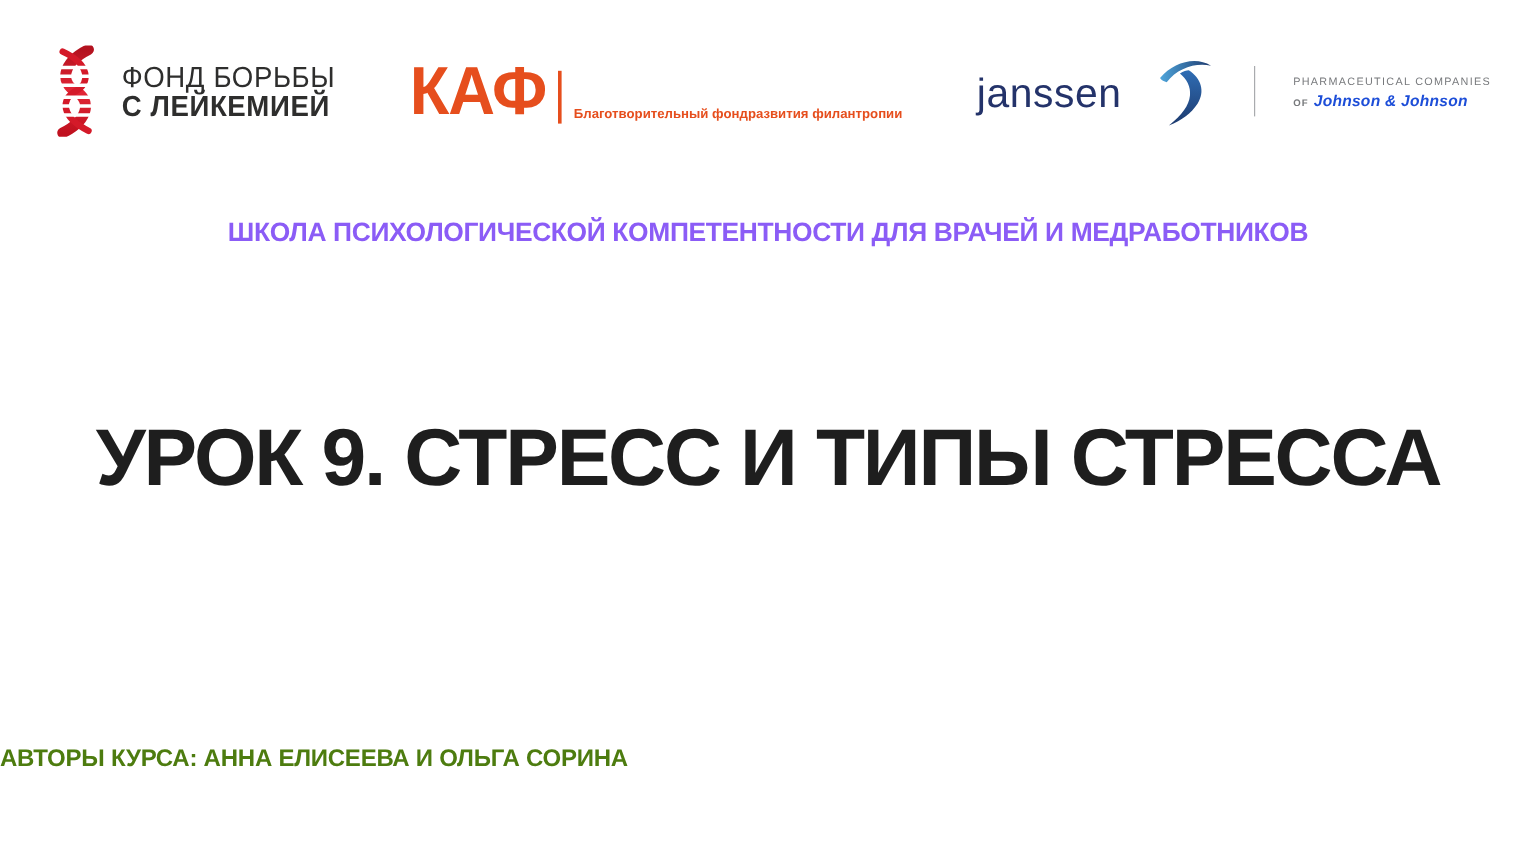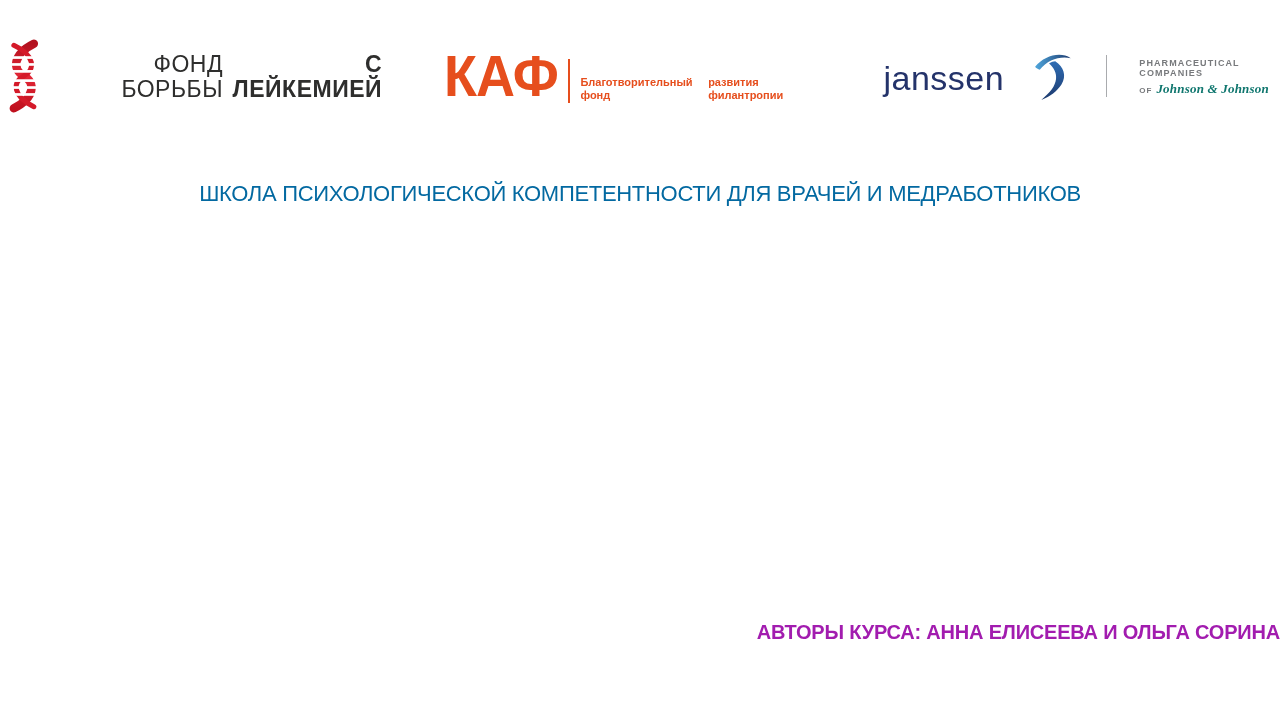--- a/index.html
+++ b/index.html
@@ -19,21 +19,21 @@
     height: 84px;
     display: flex;
     justify-content: center;
     align-items: center;
     gap: 62px;
   }
 
   
   .logo-leukemia { display: flex; align-items: center; gap: 12px; }
   .dna-icon { width: 52px; height: 76px; }
-  .leukemia-text { display: flex; flex-direction: row; line-height: 1.06; text-align: right; }
+  .leukemia-text { display: flex; flex-direction: column; line-height: 1.06; }
   .leukemia-line1 {
     font-size: 23px; font-weight: 400; color: #2e2e2d;
     letter-spacing: 0.5px; transform: scaleY(1.05); transform-origin: left center;
   }
   .leukemia-line2 {
     font-size: 23px; font-weight: 700; color: #2e2e2d;
     letter-spacing: 0.5px; transform: scaleY(1.05); transform-origin: left center;
   }
 
   
@@ -51,51 +51,51 @@
   .logo-janssen { display: flex; align-items: center; gap: 26px; }
   .janssen-word {
     font-size: 34px; font-weight: 400; color: #24336a;
     letter-spacing: 0.5px; line-height: 1;
     margin-top: 4px;
   }
   .janssen-mark { width: 48px; height: 62px; margin-left: 2px; }
   .janssen-divider { width: 1px; height: 42px; background: #a9abae; margin: 0 6px 0 8px; }
   .jnj-block { display: flex; flex-direction: column; gap: 3px; margin-top: 2px; }
   .jnj-companies {
-    font-size: 9px; font-weight: 700; color: #77797c; letter-spacing: 1.1px;
+    font-size: 9px; font-weight: 400; color: #77797c; letter-spacing: 1.1px;
   }
   .jnj-of-row { display: flex; align-items: baseline; gap: 4px; }
   .jnj-of { font-size: 8px; font-weight: 700; color: #77797c; letter-spacing: 1px; }
   .jnj-script {
-    font-family: Liberation Serif, serif;
+    font-family: Liberation Sans, sans-serif;
     font-style: italic; font-weight: 700;
-    font-size: 13px; color: #0f766e; letter-spacing: 0.2px;
+    font-size: 13px; color: #1d4ed8; letter-spacing: 0.2px;
   }
 
   
   .subtitle {
     position: absolute;
     top: 181px; left: 0; right: 0;
     text-align: center;
-    font-size: 22px; font-weight: 400; color: #0369a1;
+    font-size: 22px; font-weight: 700; color: #8b5cf6;
     letter-spacing: -0.3px;
   }
   .main-title {
     position: absolute;
     top: 343px; left: 0; right: 0;
     text-align: center;
     font-size: 67px; font-weight: 700; color: #1e1e1e;
     letter-spacing: -1.8px;
     white-space: nowrap;
   }
   .authors {
     position: absolute;
     top: 621px; left: 0; right: 0;
-    text-align: right;
-    font-size: 20px; font-weight: 700; color: #a21caf;
+    text-align: left;
+    font-size: 20px; font-weight: 700; color: #4d7c0f;
     letter-spacing: -0.2px;
   }
 </style>
 </head>
 <body>
 
 <div class="stage">
 
   <div class="logo-band">
 
@@ -157,16 +157,17 @@
           <span class="jnj-of">OF</span>
           <span class="jnj-script">Johnson &amp; Johnson</span>
         </span>
       </div>
     </div>
 
   </div>
 
   <div class="subtitle">ШКОЛА ПСИХОЛОГИЧЕСКОЙ КОМПЕТЕНТНОСТИ ДЛЯ ВРАЧЕЙ И МЕДРАБОТНИКОВ</div>
 
+  <div class="main-title">УРОК 9. СТРЕСС И ТИПЫ СТРЕССА</div>
 
   <div class="authors">АВТОРЫ КУРСА: АННА ЕЛИСЕЕВА И ОЛЬГА СОРИНА</div>
 
 </div>
 
 </body></html>

